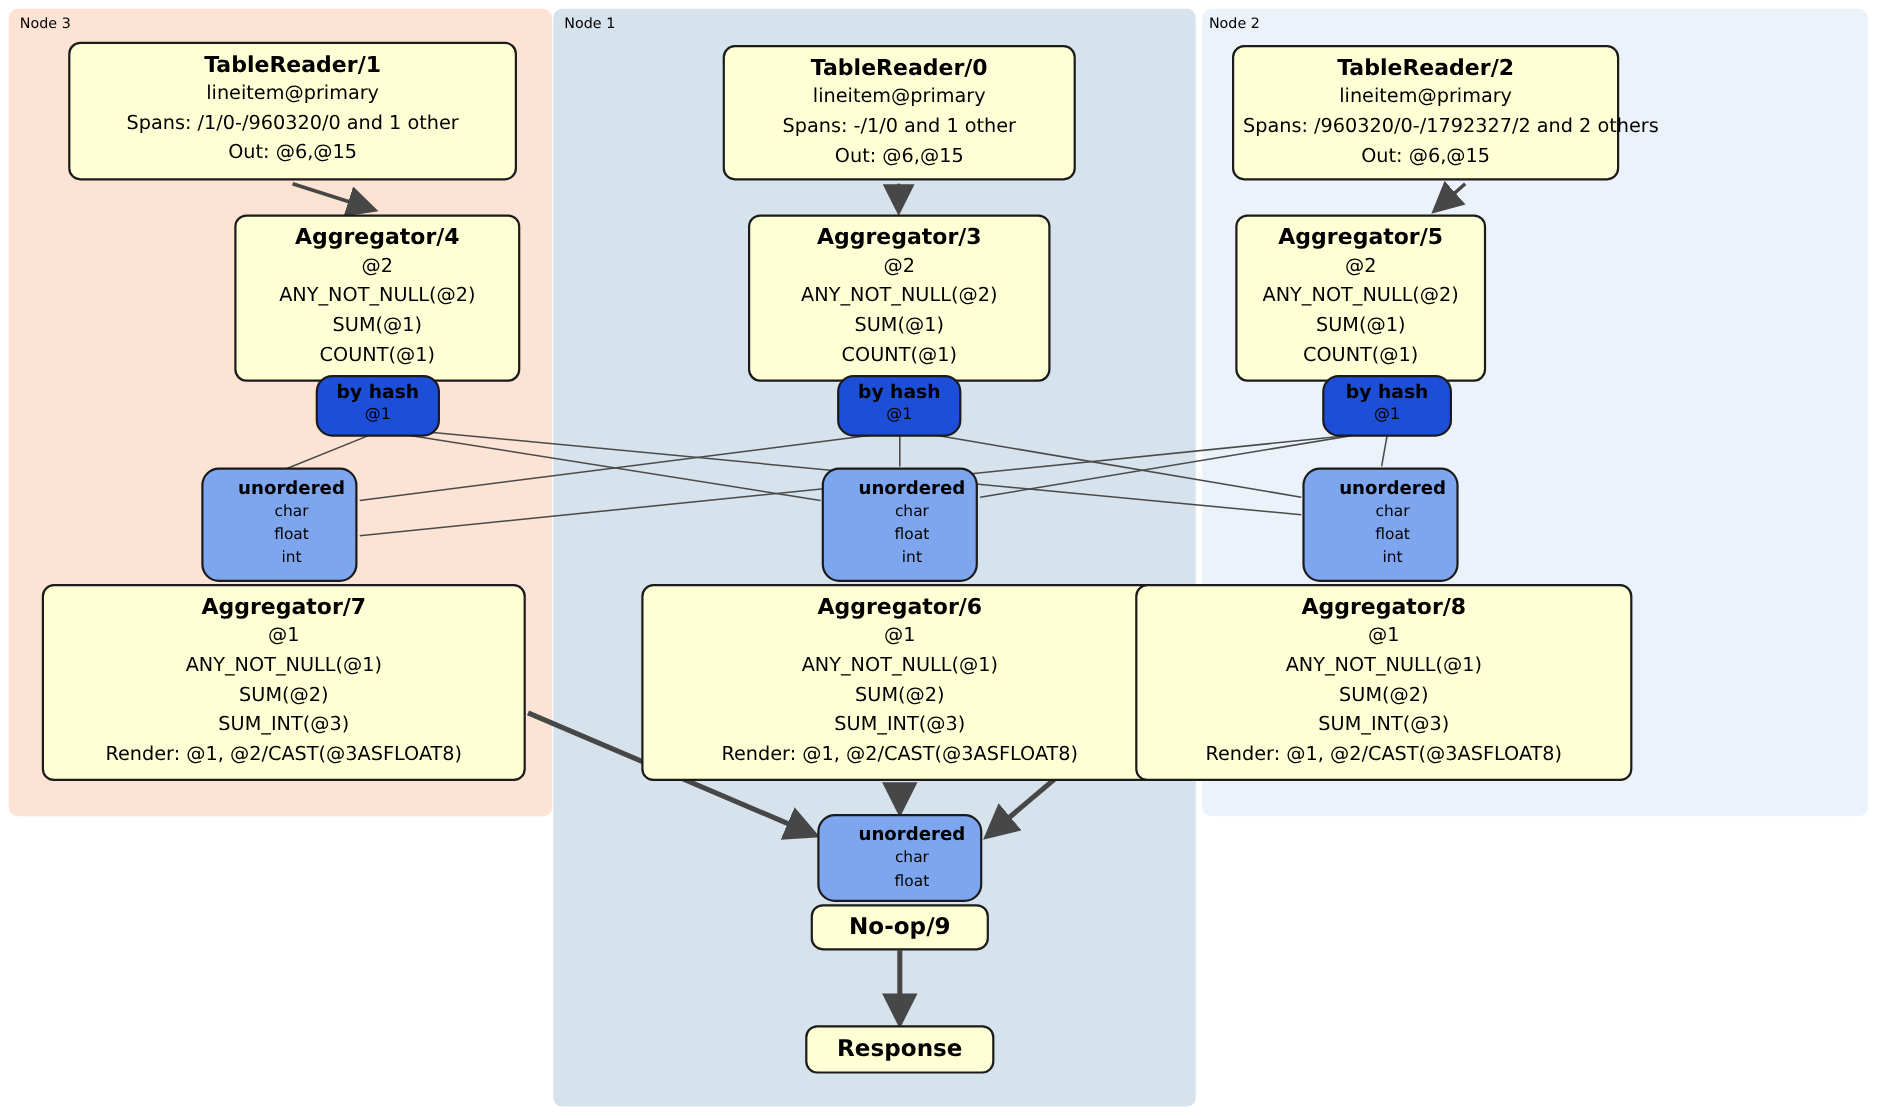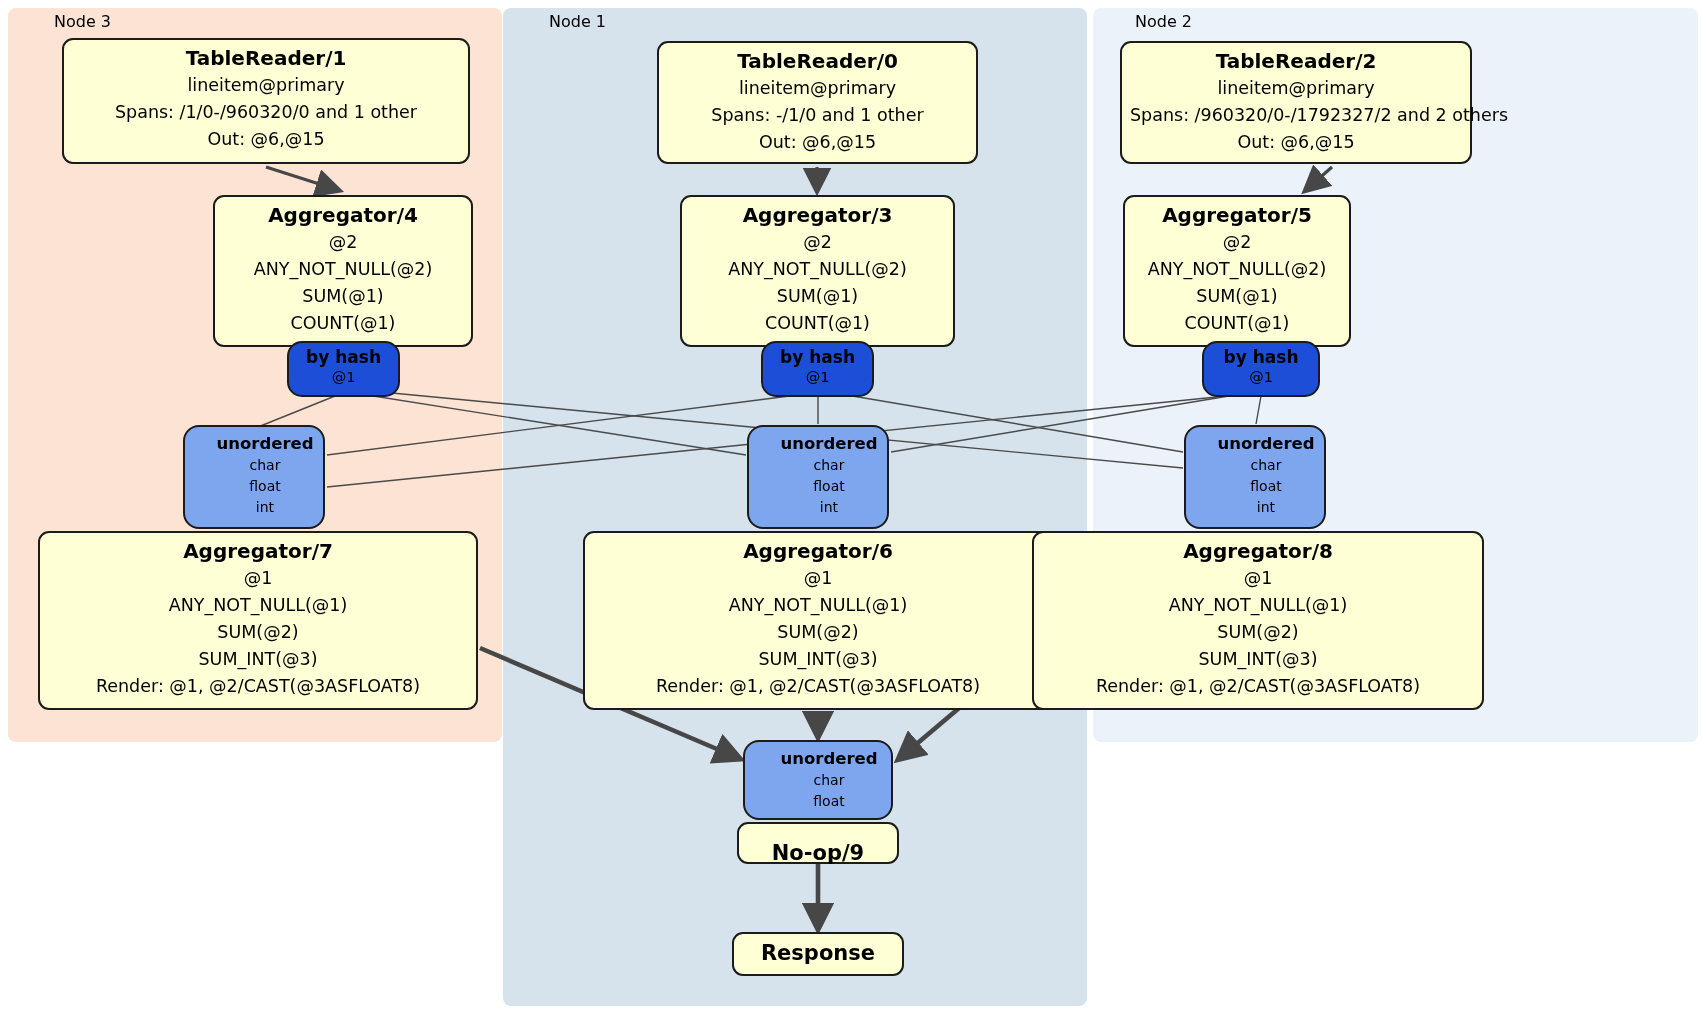--- a/index.html
+++ b/index.html
@@ -1,21 +1,21 @@
 <!DOCTYPE html>
 <html><head>
 <meta charset="utf-8">
 <style>
   html,body { margin:0; padding:0; background:#ffffff; }
   .canvas {
     position:relative; width:1706px; height:1016px; background:#ffffff;
     font-family:"DejaVu Sans", sans-serif; color:#000; overflow:hidden;
   }
   .region { position:absolute; border-radius:8px; z-index:0; }
-  .region-label { position:absolute; font-size:16px; line-height:20px; color:#000; z-index:1;margin-left:36px; }
+  .region-label { position:absolute; font-size:13px; line-height:20px; color:#000; z-index:1; }
   svg.edges { position:absolute; left:0; top:0; z-index:2; }
 
   .pbox {
     position:absolute; background:#ffffd6; border:2px solid #1b1b1b; border-radius:11px;
     text-align:center; box-sizing:border-box; padding:5px 8px 2px 8px; z-index:3;
   }
   .pbox .t { font-weight:bold; font-size:20px; line-height:27px; white-space:nowrap; }
   .pbox .l { font-size:17.5px; line-height:27px; white-space:nowrap; }
 
   .router {
@@ -151,21 +151,21 @@
     <div class="l">SUM_INT(@3)</div>
     <div class="l">Render: @1, @2/CAST(@3ASFLOAT8)</div>
   </div>
 
   <div class="sync" style="left:743px; top:740px; width:150px; height:80px;">
     <div class="t">unordered</div>
     <div class="s">char</div>
     <div class="s">float</div>
   </div>
 
-  <div class="pbox single" style="left:737px; top:822px; width:162px; height:42px; padding-top:14px;">
+  <div class="pbox single" style="left:737px; top:822px; width:162px; height:42px; padding-top:3px;">
     <div class="t">No-op/9</div>
   </div>
 
   <div class="pbox single" style="left:732px; top:932px; width:172px; height:44px; padding-top:4px;">
     <div class="t">Response</div>
   </div>
 
   <div class="pbox" style="left:1120px; top:41px; width:352px; height:123px;">
     <div class="t">TableReader/2</div>
     <div class="l">lineitem@primary</div>

